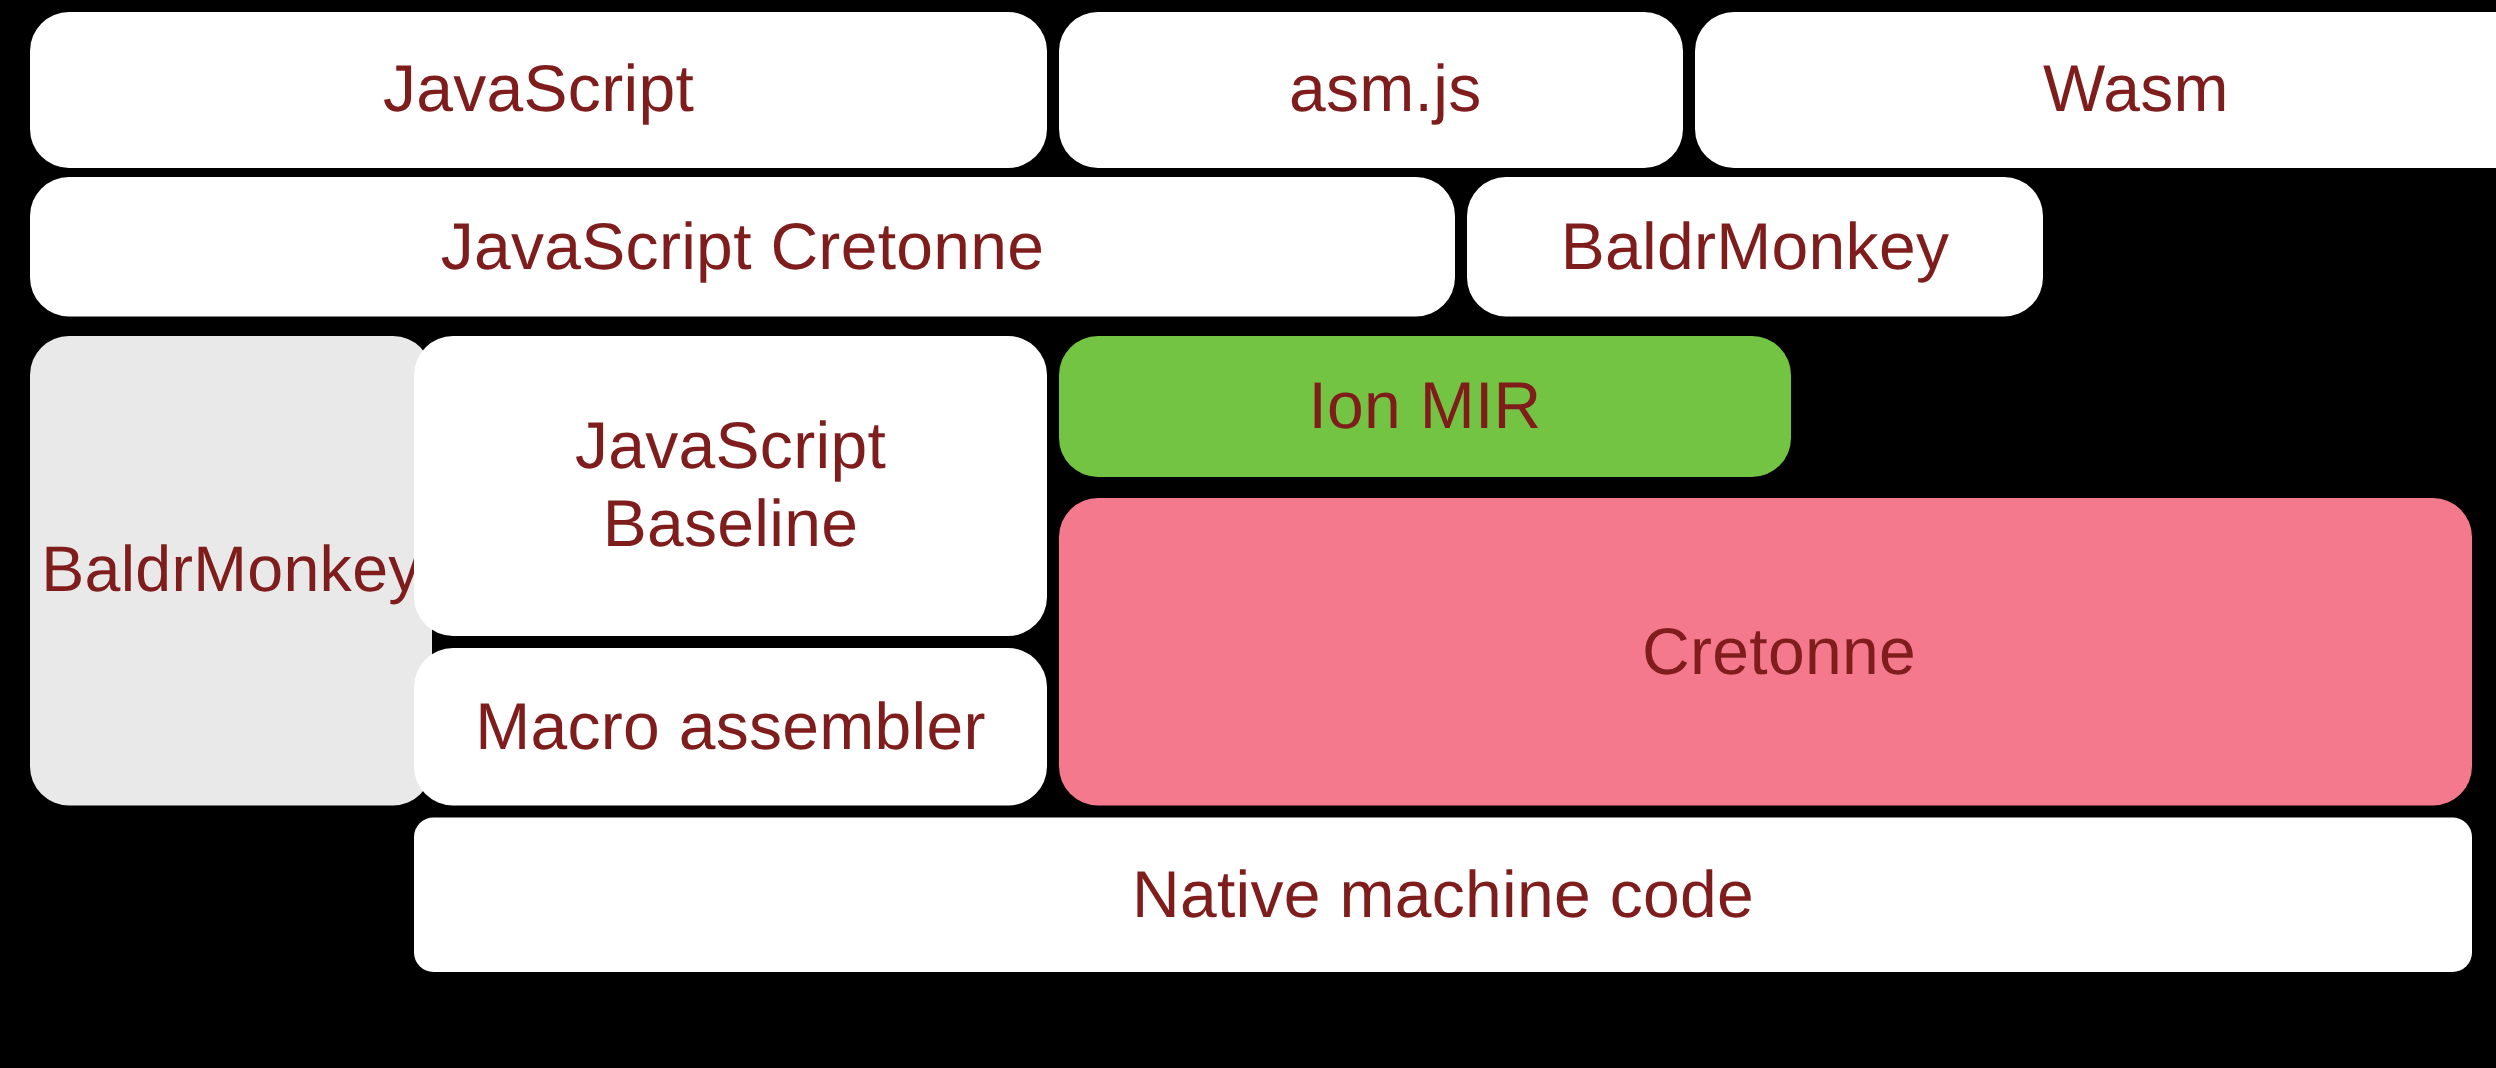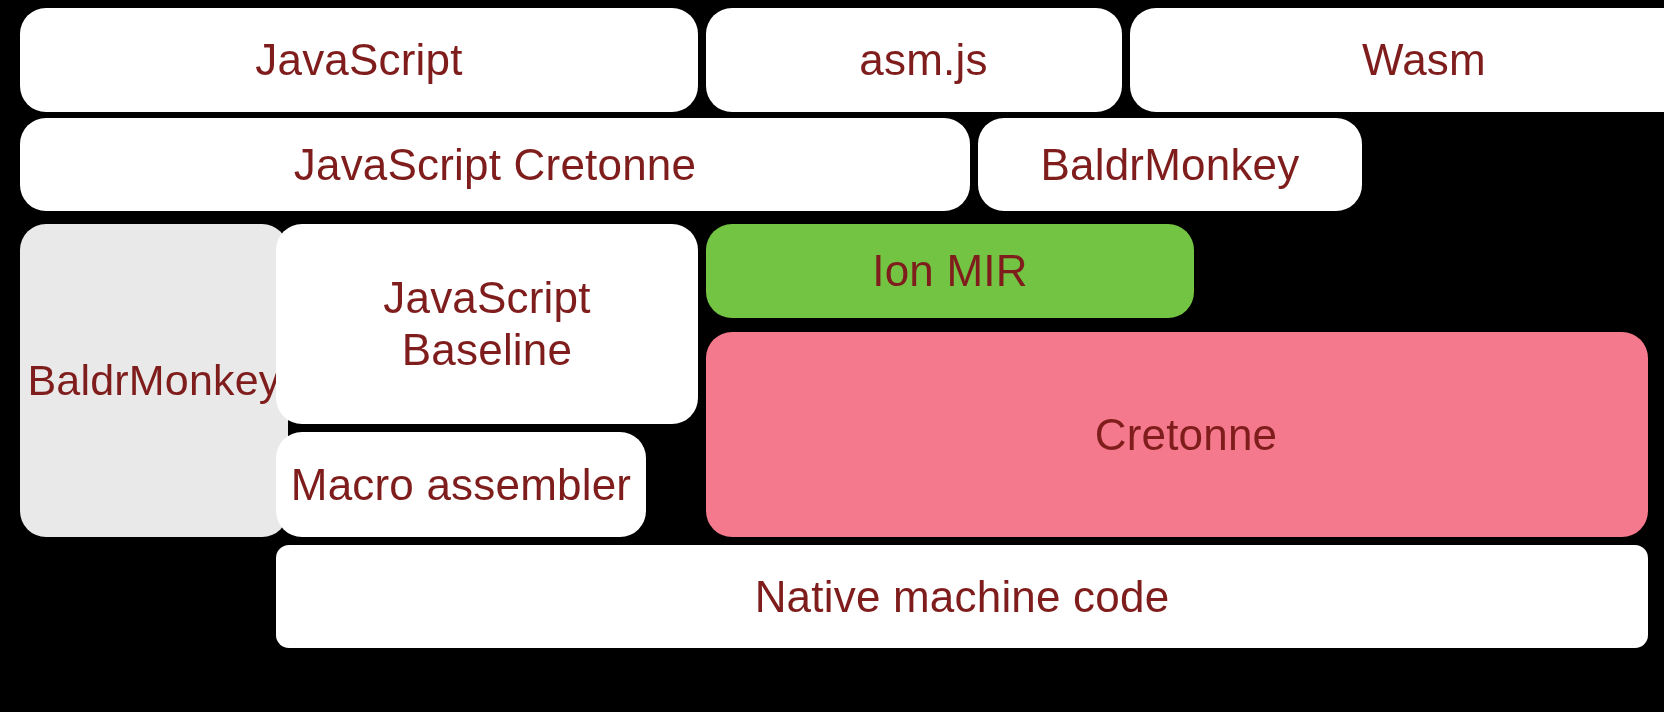--- a/index.html
+++ b/index.html
@@ -43,21 +43,21 @@
   #box-asmjs            { left:706px; top:8px;   width:416px; height:104px;padding-left:29px; }
   #box-wasm             { left:1130px;top:8px;   width:588px; height:104px; }
   
   #box-js-bytecode      { left:20px;  top:118px; width:950px; height:93px;  }
   #box-baldrmonkey      { left:978px; top:118px; width:384px; height:93px;  }
   
   #box-interpreter      { left:20px;  top:224px; width:268px; height:313px; font-size:43px; }
   #box-js-baseline      { left:276px; top:224px; width:422px; height:200px; }
   #box-ion-mir          { left:706px; top:224px; width:488px; height:94px;  }
   #box-cretonne         { left:706px; top:332px; width:942px; height:205px;padding-left:28px; }
-  #box-macro-assembler  { left:276px; top:432px; width:370px; height:105px;text-align:center; }
+  #box-macro-assembler  { left:276px; top:432px; width:422px; height:105px;text-align:center; }
   
   #box-native-code      { left:276px; top:545px; width:1372px;height:103px;border-radius:13px; }
 </style>
 </head>
 <body>
 
 <div id="stage">
 
   <div class="box b-white" id="box-javascript">JavaScript</div>
 

